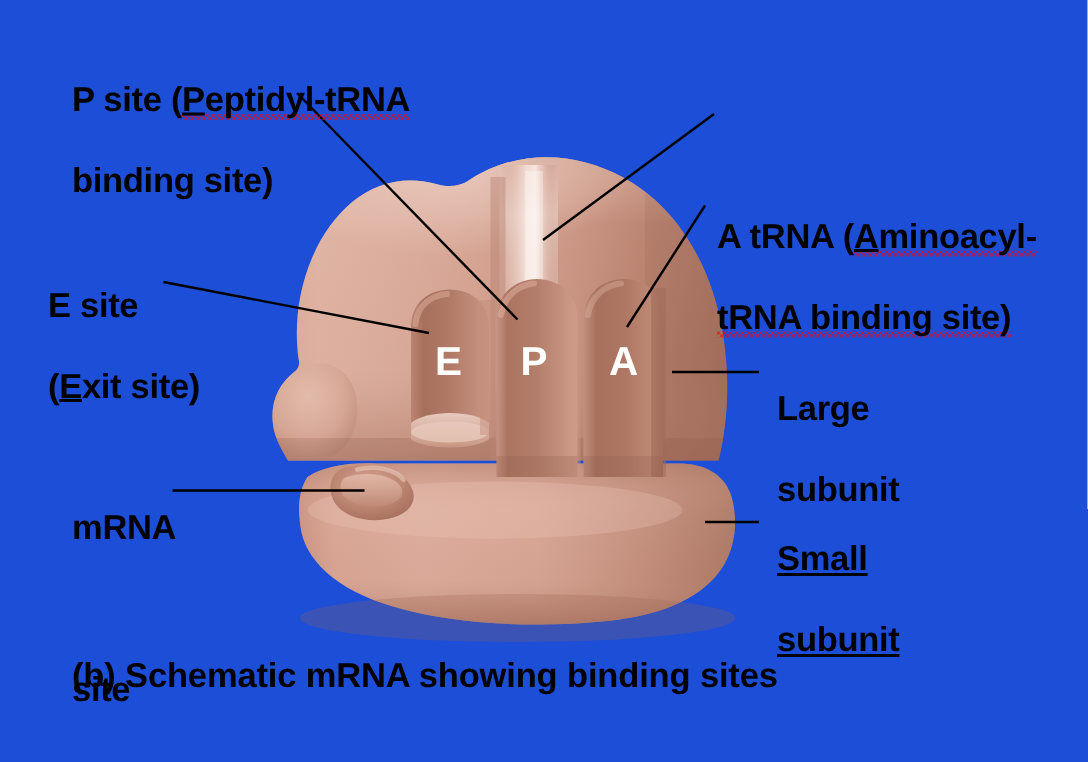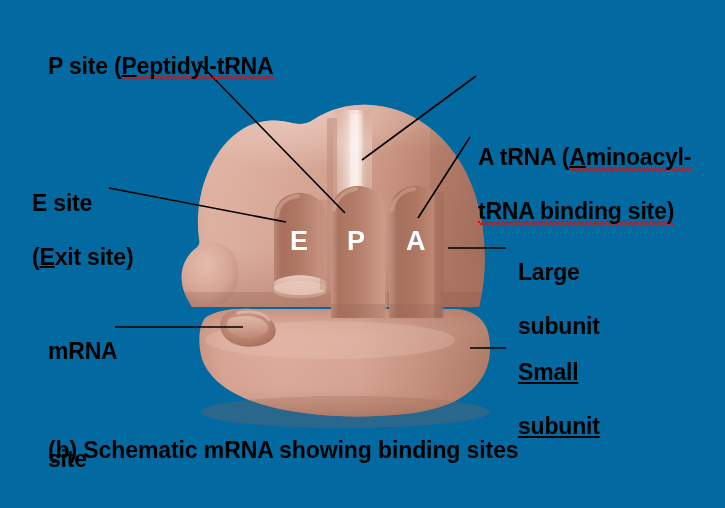--- a/index.html
+++ b/index.html
@@ -4,21 +4,21 @@
 <style>
   html, body {
     margin: 0;
     padding: 0;
     background: #ffffff;
   }
   #canvas {
     position: relative;
     width: 725px;
     height: 508px;
-    background: #0369a1;
+    background: #1d4ed8;
     overflow: hidden;
     font-family: "Liberation Sans", sans-serif;
   }
   .label {
     position: absolute;
     font-family: "Liberation Sans", sans-serif;
     font-weight: bold;
     font-size: 23px;
     line-height: 27px;
     color: #000000;
@@ -325,20 +325,21 @@
       <line x1="470" y1="137" x2="418" y2="218"></line>
       <line x1="109" y1="188" x2="286" y2="222"></line>
       <line x1="506" y1="248" x2="448" y2="248"></line>
       <line x1="506" y1="348" x2="470" y2="348"></line>
       <line x1="115" y1="327" x2="243" y2="327"></line>
     </g>
   </svg>
 
   <div class="label" style="left:48px; top:26px;">
     <span><span>P site (</span><span class="ul-char spell">P</span><span class="spell">eptidyl-tRNA</span></span><br>
+    <span>binding site)</span>
   </div>
 
 
   <div class="label" style="left:478px; top:117px;">
     <span><span>A tRNA (</span><span class="ul-char spell">A</span><span class="spell">minoacyl-</span></span><br>
     <span class="spell">tRNA binding site)</span>
   </div>
 
   <div class="label" style="left:32px; top:163px;">
     <span>E site</span><br>

